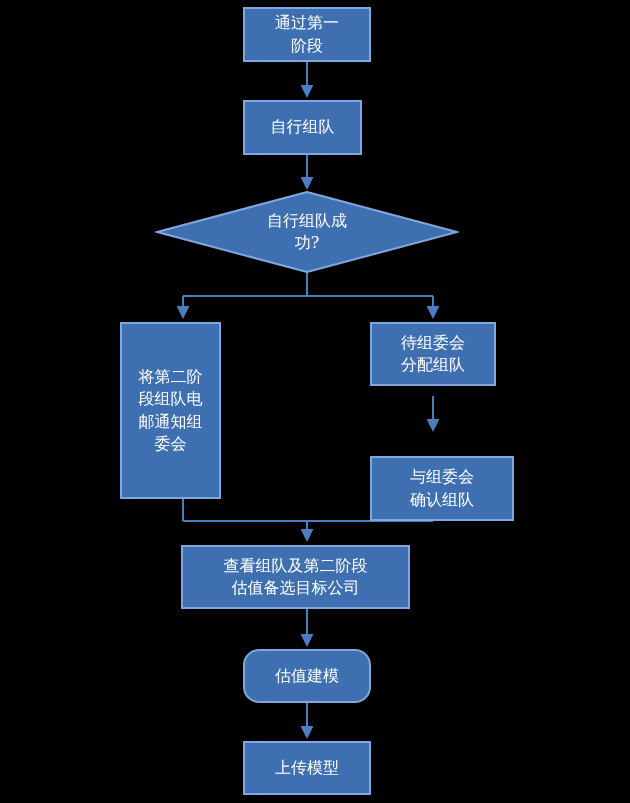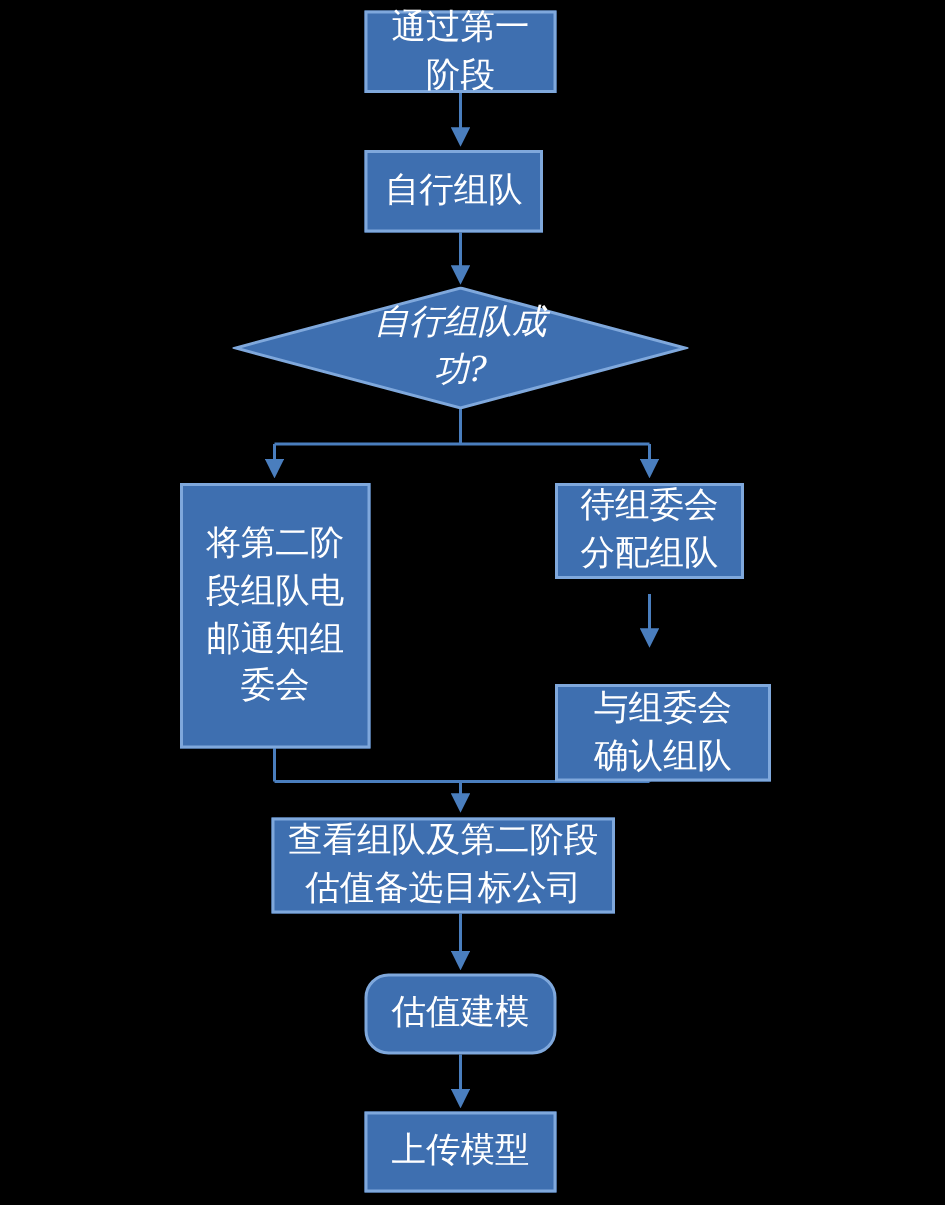--- a/index.html
+++ b/index.html
@@ -13,29 +13,29 @@
     position: relative;
     width: 630px; height: 803px;
     background: var(--bg, #000);
     overflow: hidden;
   }
   .node {
     position: absolute;
     display: flex; align-items: center; justify-content: center;
     text-align: center;
     color: var(--text, #fff);
-    font-size: 23px;
+    font-size: 16px;
     line-height: 1.38;
   }
   .node.process {
     background: var(--fill, #3E6FB0);
     border: 2px solid var(--border, #7FA8DC);
   }
   .node .label { white-space: pre-line; position: relative; }
-  .node.decision { background: transparent; border: none; font-style: italic; }
+  .node.decision { background: transparent; border: none; }
   .node.decision svg {
     position: absolute; left: 0; top: 0;
     width: 100%; height: 100%;
   }
   .node.decision polygon {
     fill: var(--fill, #3E6FB0);
     stroke: var(--border, #7FA8DC);
     stroke-width: 2;
   }
   #connectors {
@@ -82,21 +82,21 @@
   </div>
 
   <div class="node decision" style="left:155px; top:191px; width:304px; height:82px;">
     <svg viewBox="0 0 304 82" preserveAspectRatio="none">
       <polygon points="152,1 302,41 152,81 2,41"></polygon>
     </svg>
     <span class="label">自行组队成
 功?</span>
   </div>
 
-  <div class="node process" style="left:120px; top:322px; width:127px; height:177px;">
+  <div class="node process" style="left:120px; top:322px; width:101px; height:177px;">
     <span class="label">将第二阶
 段组队电
 邮通知组
 委会</span>
   </div>
 
   <div class="node process" style="left:370px; top:322px; width:126px; height:64px;">
     <span class="label">待组委会
 分配组队</span>
   </div>

